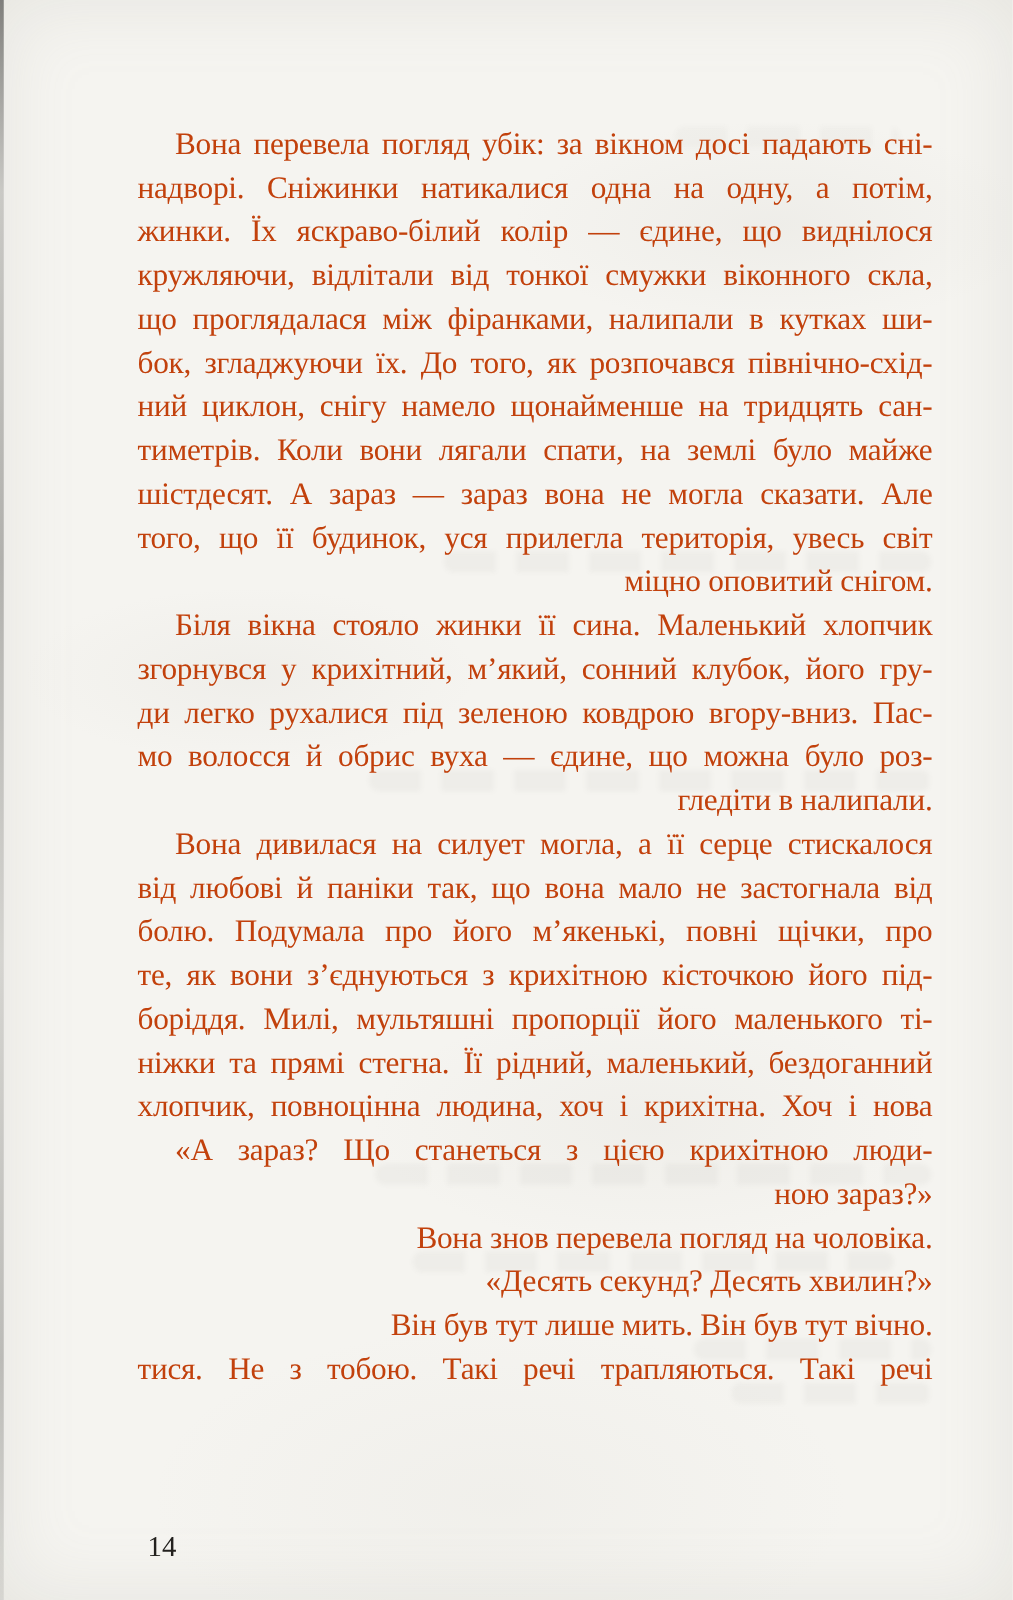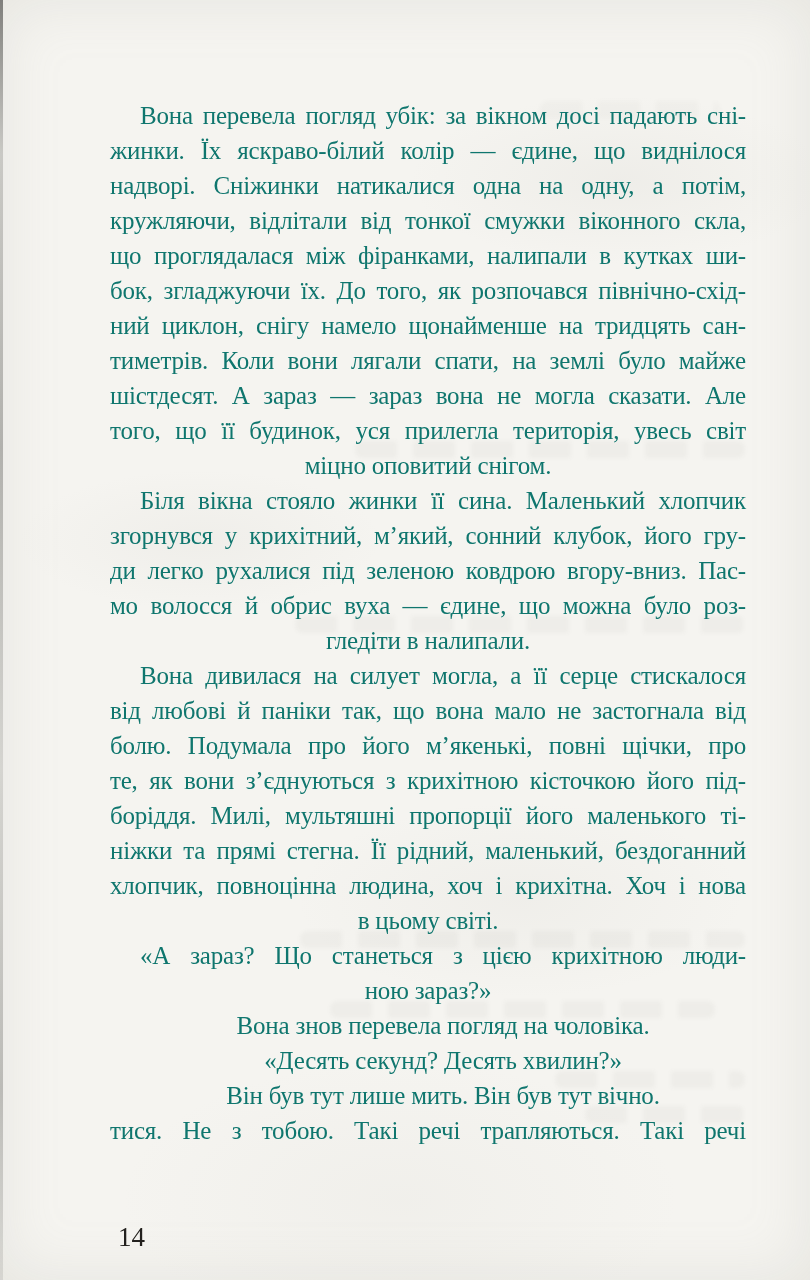--- a/index.html
+++ b/index.html
@@ -48,86 +48,85 @@
       rgba(110,108,100,0.9) 0 42px,
       transparent 42px 58px);
     opacity: 0.055;
     filter: blur(2px);
   }
   #page-text {
     position: absolute;
     left: 110px;
     top: 98px;
     width: 636px;
-    color: #0f766e;
+    color: #c2410c;
   }
   .line {
     height: 35px;
     line-height: 35px;
     font-size: 25px;
     letter-spacing: -0.2px;
-    text-align: center;
+    text-align: right;
   }
   .line.just {
     text-align: justify;
     text-align-last: justify;
   }
   .line.ind {
     padding-left: 30px;
   }
   .line.it {
   }
   #page-number {
     position: absolute;
     left: 118px;
     top: 1220px;
-    font-size: 27px;
+    font-size: 23px;
     line-height: 35px;
     color: #23211e;
   }
 </style>
 </head>
 <body>
 
 <div class="paper"></div>
 <div class="edge-left"></div>
 
 <div class="ghost" style="left:355px; top:441px; width:390px;"></div>
 <div class="ghost" style="left:295px; top:616px; width:450px;"></div>
 <div class="ghost" style="left:300px; top:931px; width:445px;"></div>
 <div class="ghost" style="left:330px; top:1001px; width:385px;"></div>
 <div class="ghost" style="left:555px; top:1071px; width:190px;"></div>
 <div class="ghost" style="left:585px; top:1106px; width:160px;"></div>
 <div class="ghost" style="left:540px; top:101px; width:180px; opacity:0.04;"></div>
 
 <div id="page-text">
     <div class="line just ind">Вона перевела погляд убік: за вікном досі падають сні-</div>
+    <div class="line just">надворі. Сніжинки натикалися одна на одну, а потім,</div>
     <div class="line just">жинки. Їх яскраво-білий колір — єдине, що виднілося</div>
-    <div class="line just">надворі. Сніжинки натикалися одна на одну, а потім,</div>
     <div class="line just">кружляючи, відлітали від тонкої смужки віконного скла,</div>
     <div class="line just">що проглядалася між фіранками, налипали в кутках ши-</div>
     <div class="line just">бок, згладжуючи їх. До того, як розпочався північно-схід-</div>
     <div class="line just">ний циклон, снігу намело щонайменше на тридцять сан-</div>
     <div class="line just">тиметрів. Коли вони лягали спати, на землі було майже</div>
     <div class="line just">шістдесят. А зараз — зараз вона не могла сказати. Але</div>
     <div class="line just">того, що її будинок, уся прилегла територія, увесь світ</div>
     <div class="line">міцно оповитий снігом.</div>
     <div class="line just ind">Біля вікна стояло жинки її сина. Маленький хлопчик</div>
     <div class="line just">згорнувся у крихітний, м’який, сонний клубок, його гру-</div>
     <div class="line just">ди легко рухалися під зеленою ковдрою вгору-вниз. Пас-</div>
     <div class="line just">мо волосся й обрис вуха — єдине, що можна було роз-</div>
     <div class="line">гледіти в налипали.</div>
     <div class="line just ind">Вона дивилася на силует могла, а її серце стискалося</div>
     <div class="line just">від любові й паніки так, що вона мало не застогнала від</div>
     <div class="line just">болю. Подумала про його м’якенькі, повні щічки, про</div>
     <div class="line just">те, як вони з’єднуються з крихітною кісточкою його під-</div>
     <div class="line just">боріддя. Милі, мультяшні пропорції його маленького ті-</div>
     <div class="line just">ніжки та прямі стегна. Її рідний, маленький, бездоганний</div>
     <div class="line just">хлопчик, повноцінна людина, хоч і крихітна. Хоч і нова</div>
-    <div class="line">в цьому світі.</div>
     <div class="line just ind it">«А зараз? Що станеться з цією крихітною люди-</div>
     <div class="line it">ною зараз?»</div>
     <div class="line ind">Вона знов перевела погляд на чоловіка.</div>
     <div class="line ind it">«Десять секунд? Десять хвилин?»</div>
     <div class="line ind">Він був тут лише мить. Він був тут вічно.</div>
     <div class="line just it">тися. Не з тобою. Такі речі трапляються. Такі речі</div>
   </div>
 
 <div id="page-number">14</div>
 

